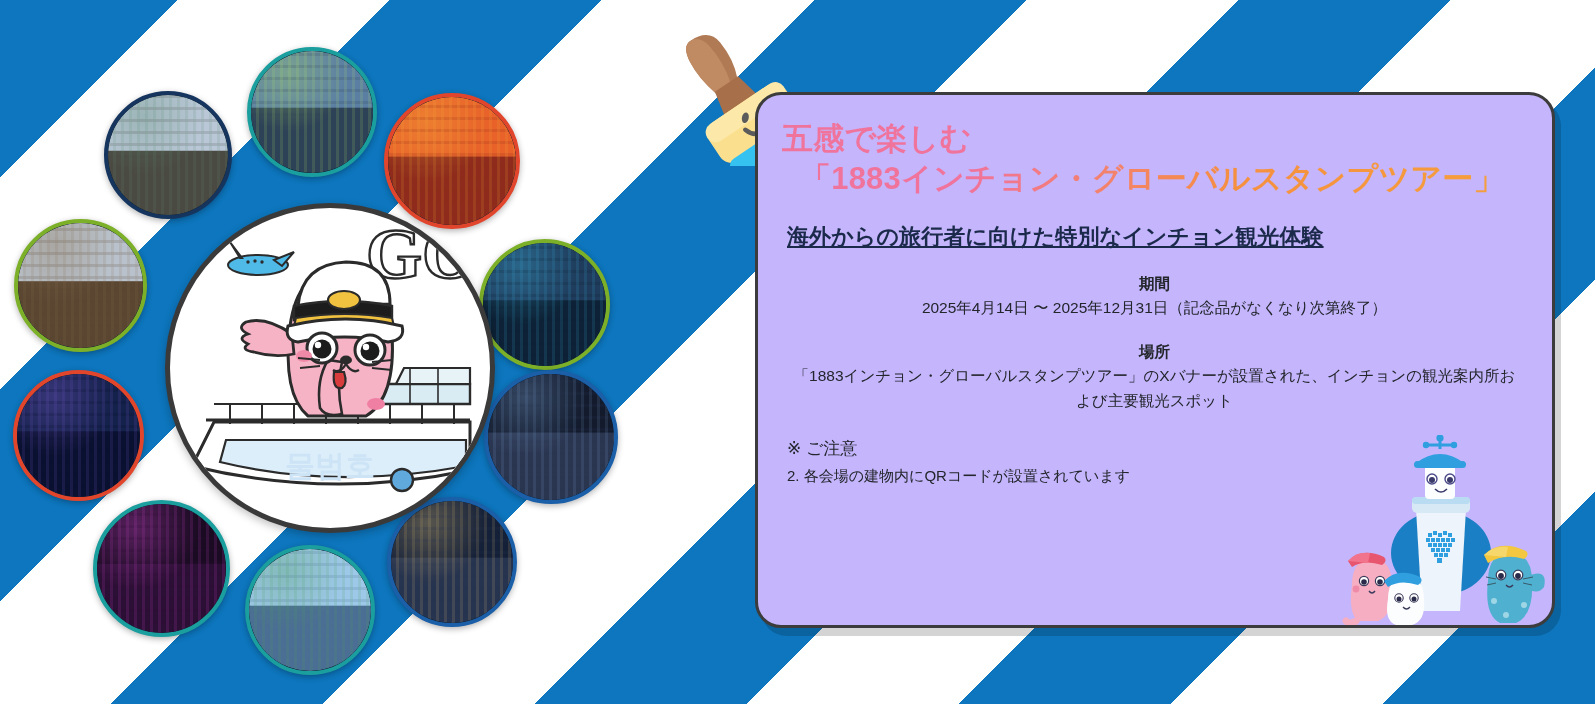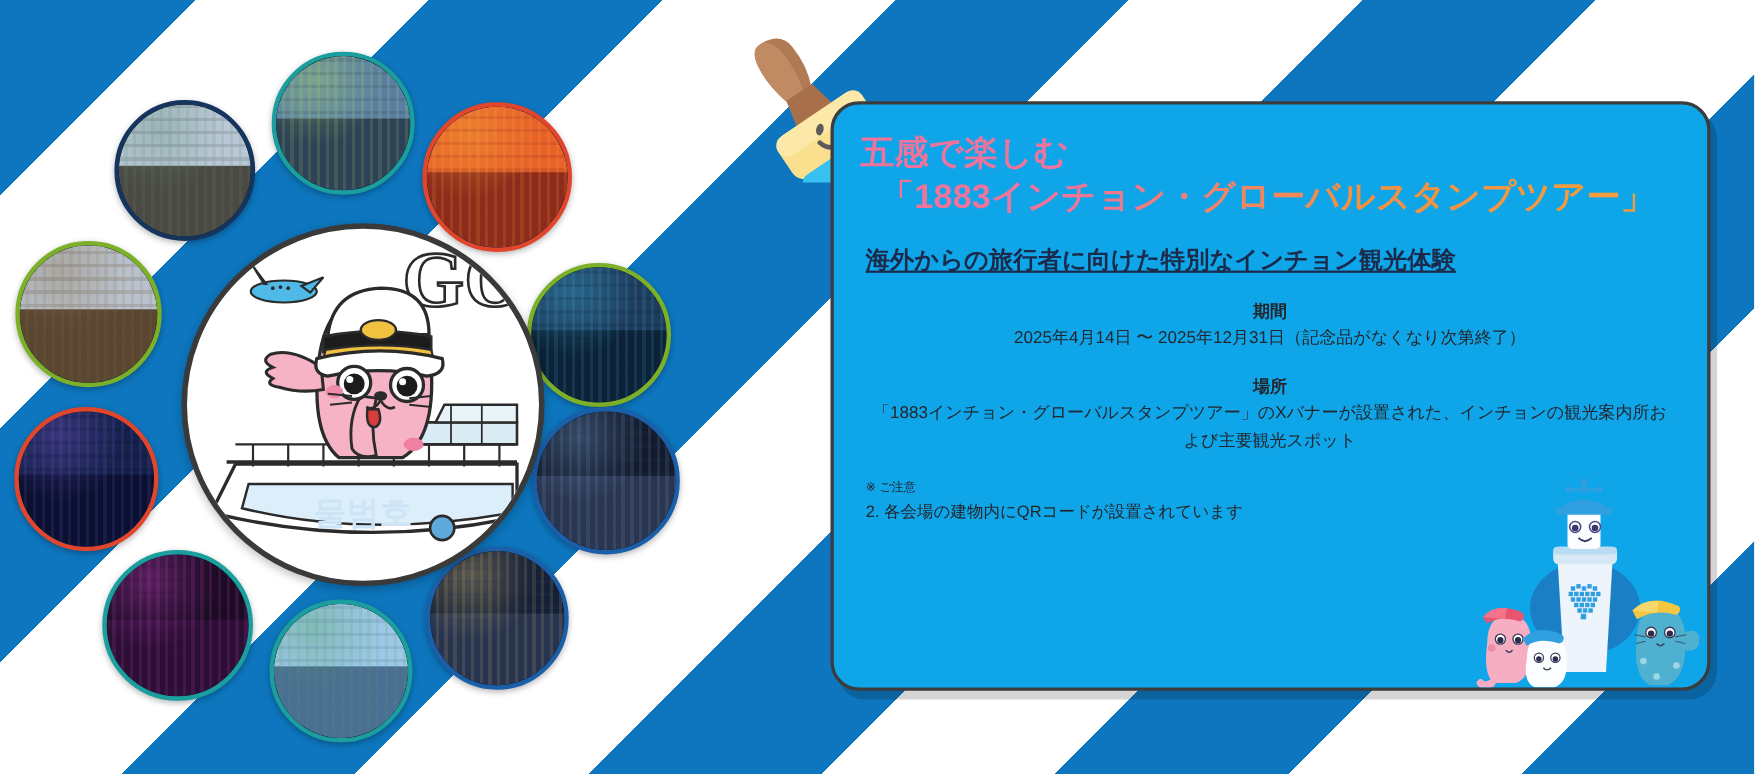--- a/index.html
+++ b/index.html
@@ -33,21 +33,21 @@
   
   .hero{
     position:absolute;left:165px;top:203px;width:320px;height:320px;
     border-radius:50%;background:#fff;border:5px solid #3a3a3a;
     box-shadow:0 3px 9px rgba(0,0,0,.25);overflow:hidden;
   }
 
   
   .card{
     position:absolute;left:755px;top:92px;width:800px;height:536px;
-    background:#0ea5e9;border:3px solid #3c3c3c;border-radius:26px;
+    background:#c4b5fd;border:3px solid #3c3c3c;border-radius:26px;
     box-shadow:6px 8px 0 rgba(0,0,0,.17);
     box-sizing:border-box;overflow:hidden;
   }
   .card-body{position:relative;padding:24px 30px 0 24px;height:100%;box-sizing:border-box;}
 
   .title{
     font-size:31px;font-weight:700;line-height:1.30;margin:0 0 0 0;
     background:linear-gradient(100deg,#f0739b 0%,#f0739b 26%,#f5903f 62%,#f5a03c 100%);
     -webkit-background-clip:text;background-clip:text;
     -webkit-text-fill-color:transparent;color:transparent;
@@ -57,21 +57,21 @@
 
   .subtitle{
     margin:22px 0 0 5px;font-size:22px;font-weight:700;color:#1b2a4a;letter-spacing:.1px;text-decoration:underline;
   }
 
   .block{margin:20px 0 0 5px;text-align:center;}
   .block .h{font-size:15.5px;font-weight:700;color:#23262b;line-height:1.5;}
   .block .p{font-size:15.5px;color:#23262b;line-height:1.62;max-width:740px;}
 
   .notice{margin:22px 0 0 5px;}
-  .notice .nh{font-size:11px;color:#23262b;line-height:1.6;}
+  .notice .nh{font-size:17px;color:#23262b;line-height:1.6;}
   .notice .ni{font-size:15px;color:#23262b;line-height:1.72;}
 
   
   .stamp{position:absolute;left:664px;top:14px;width:150px;height:152px;}
 
   
   .light-group{position:absolute;right:4px;bottom:0px;width:210px;height:190px;}
 </style>
 </head>
 <body>

